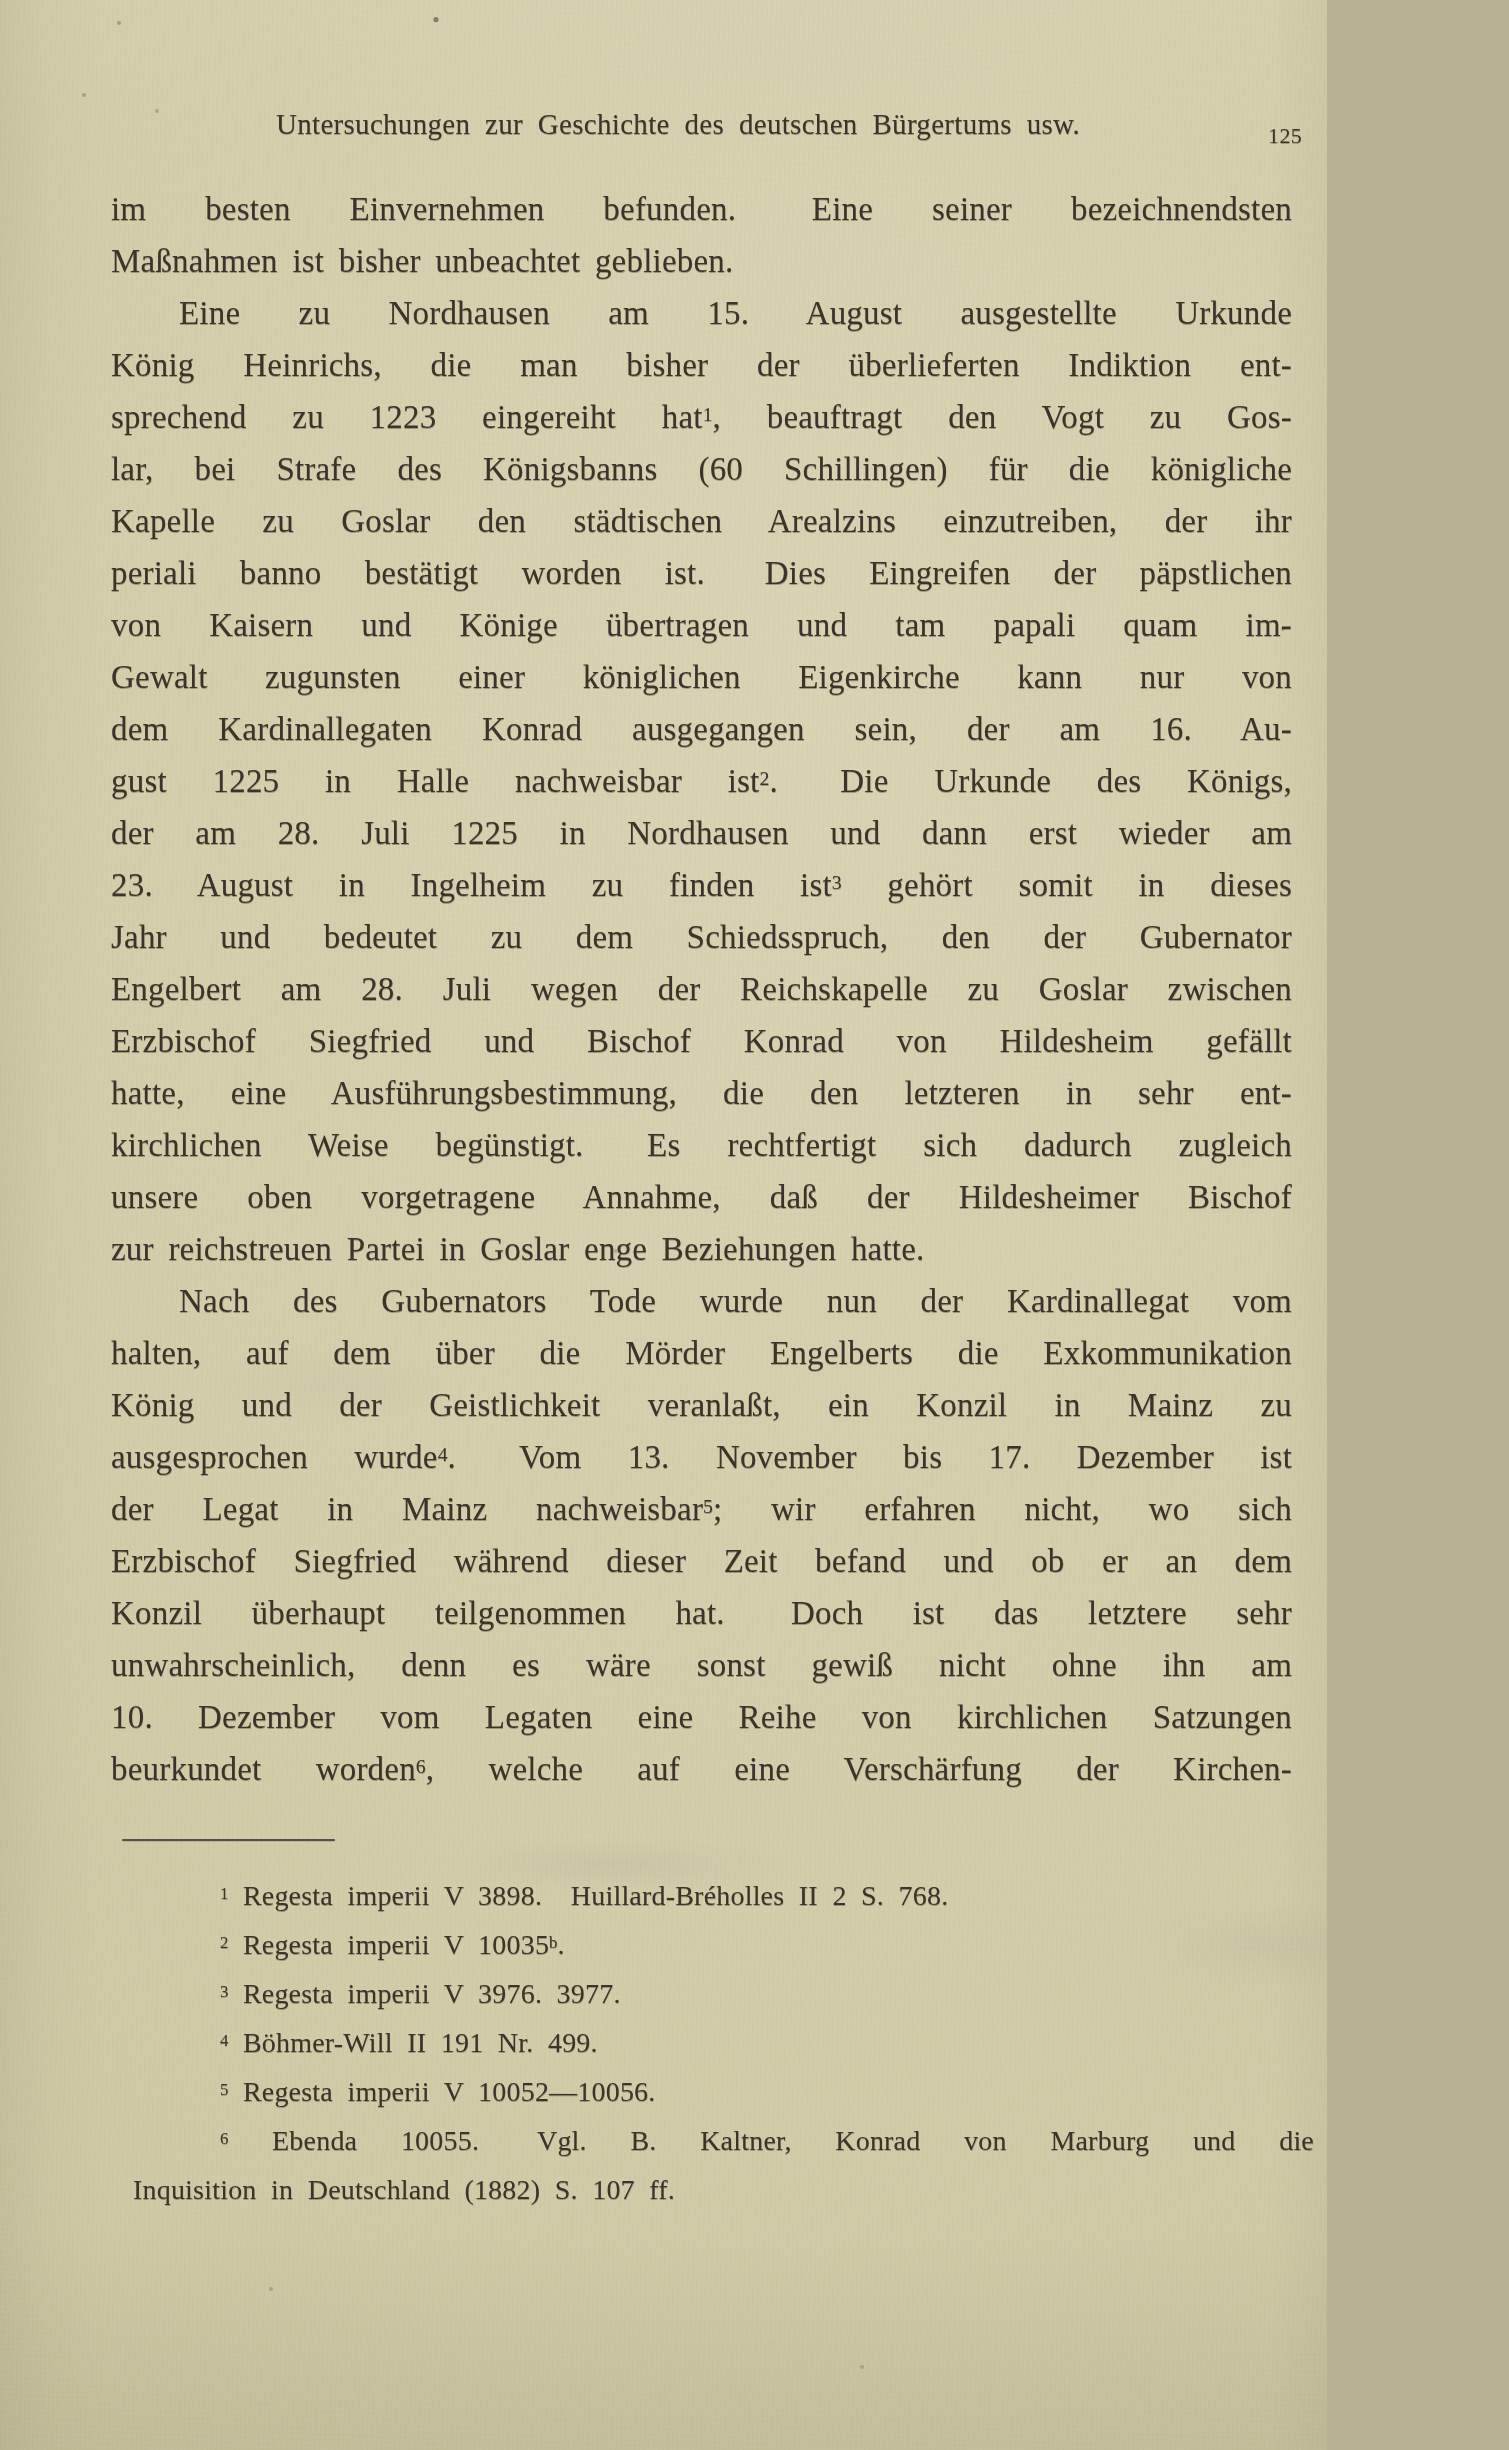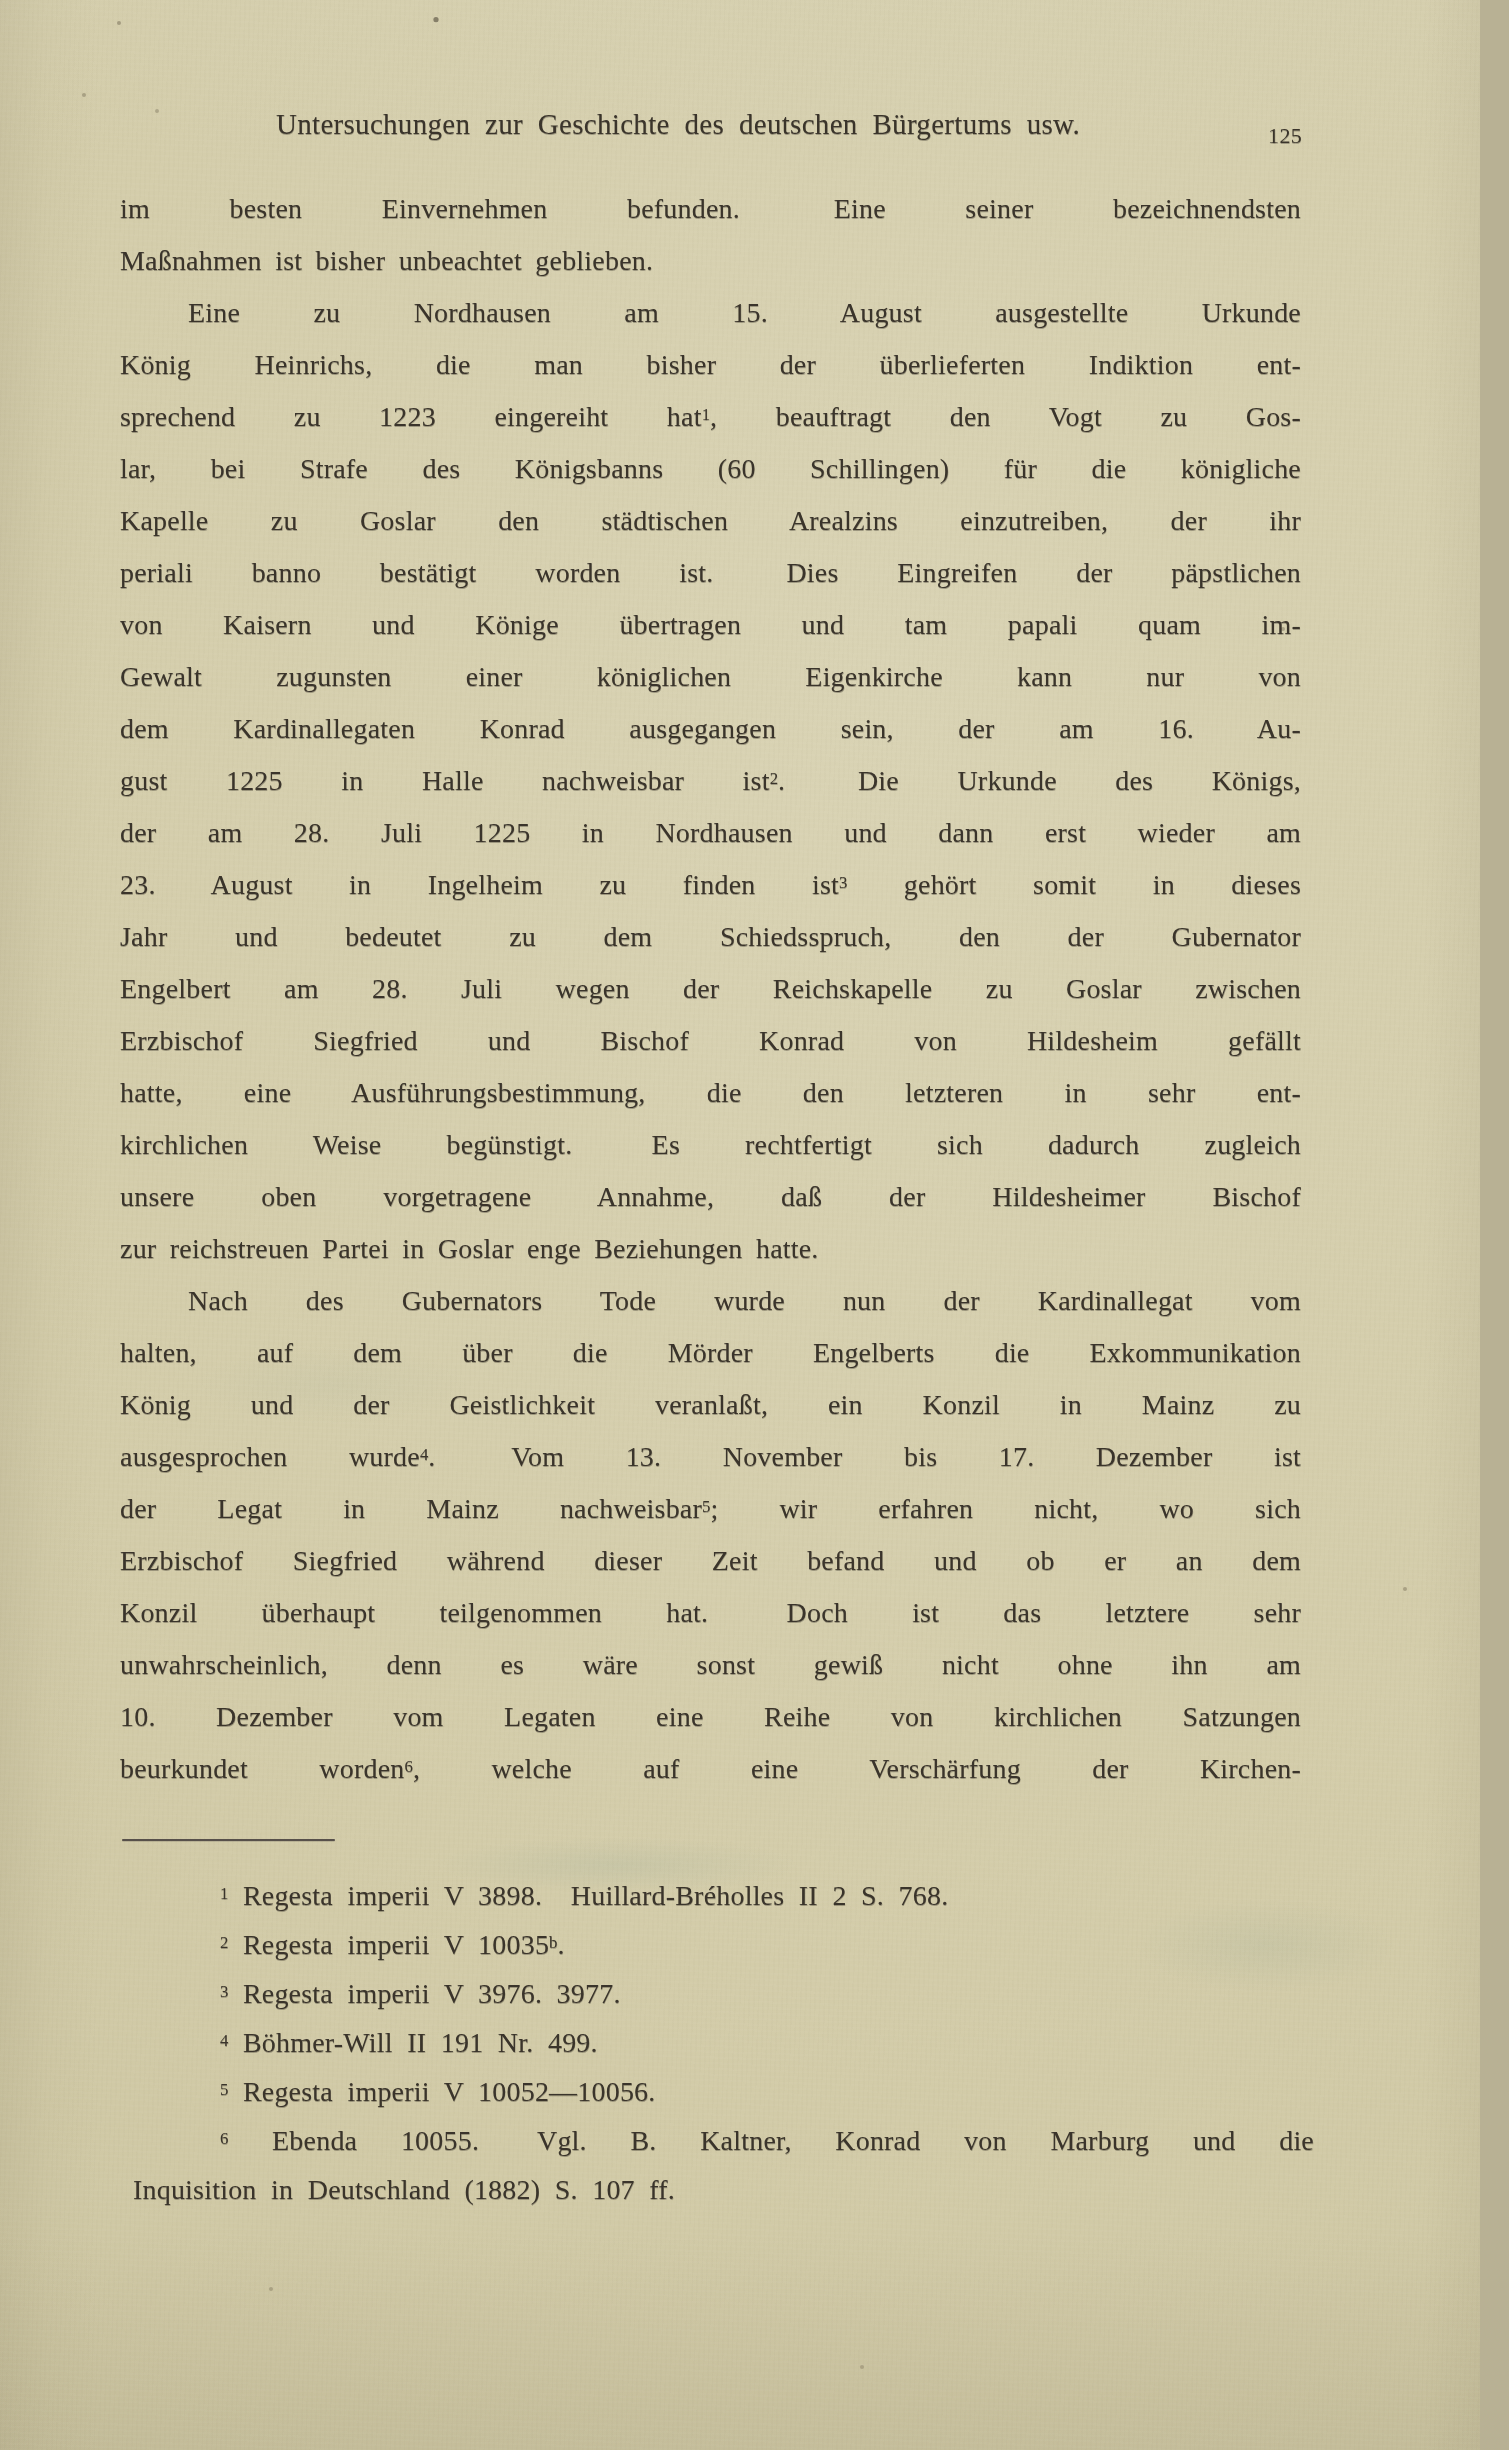--- a/index.html
+++ b/index.html
@@ -1,30 +1,29 @@
 <!DOCTYPE html>
 <html style="font-size:8.3px"><head>
 <meta charset="utf-8">
 <style>
   html, body { margin: 0; padding: 0; background: #b8b194; }
 
   .page {
     position: relative;
-    width: 1462px;
+    width: 1327px;
     height: 2450px;
     overflow: hidden;
     font-family: "Liberation Serif", "DejaVu Serif", serif;
     color: #3a342b;
     background:
       linear-gradient(90deg,  rgba(108,98,72,0.10) 0px, rgba(108,98,72,0.03) 47px,  rgba(108,98,72,0) 99px),
       linear-gradient(270deg, rgba(108,98,72,0.07) 0px, rgba(108,98,72,0) 57px),
       linear-gradient(0deg,   rgba(100,90,65,0.10) 0px, rgba(100,90,65,0) 218px),
       linear-gradient(180deg, rgba(215,210,180,0.25) 0px, rgba(215,210,180,0) 156px),
       radial-gradient(140% 110% at 60% 28%, #d9d3b4 0%, #d3cca9 48%, #c9c29d 100%);
-    padding-left: 18px;
   }
 
   .grain {
     position: absolute; inset: 0; z-index: 1;
     background:
       repeating-linear-gradient(92deg, rgba(125,115,88,0.028) 0 1.6px, rgba(0,0,0,0) 1.6px 4.7px),
       repeating-linear-gradient(2deg,  rgba(255,255,248,0.022) 0 2.1px, rgba(0,0,0,0) 2.1px 5.7px);
   }
 
   .ghost { position: absolute; z-index: 1; border-radius: 50%; }
@@ -55,22 +54,22 @@
   .textlayer { text-shadow: 0.3px 0.5px 0.5px rgba(52,46,36,0.35); z-index: 3; }
 
   .header {
     position: absolute; left: 121px; top: 102px; width: 1181px; height: 45px;
     font-size: 29px; line-height: 45px; word-spacing: 7.3px; letter-spacing: 0.3px;
   }
   .header-title { display: block; text-align: center; margin-right: 67px; }
   .page-number  { position: absolute; right: 0; top: 11px; font-size: 22px; }
 
   .bodytext {
-    position: absolute; left: 120px; top: 183px; width: 1181px;
-    font-size: 28px;
+    position: absolute; left: 111px; top: 183px; width: 1181px;
+    font-size: 33px;
   }
   .para { margin: 0; }
   .line {
     height: 52px; line-height: 52px;
     text-align: justify; text-align-last: left; text-justify: inter-word;
     word-spacing: 6.2px; letter-spacing: 0.2px;
   }
   .line.justify { text-align-last: justify; }
   .bodytext .indent { text-indent: 68px; }
 

